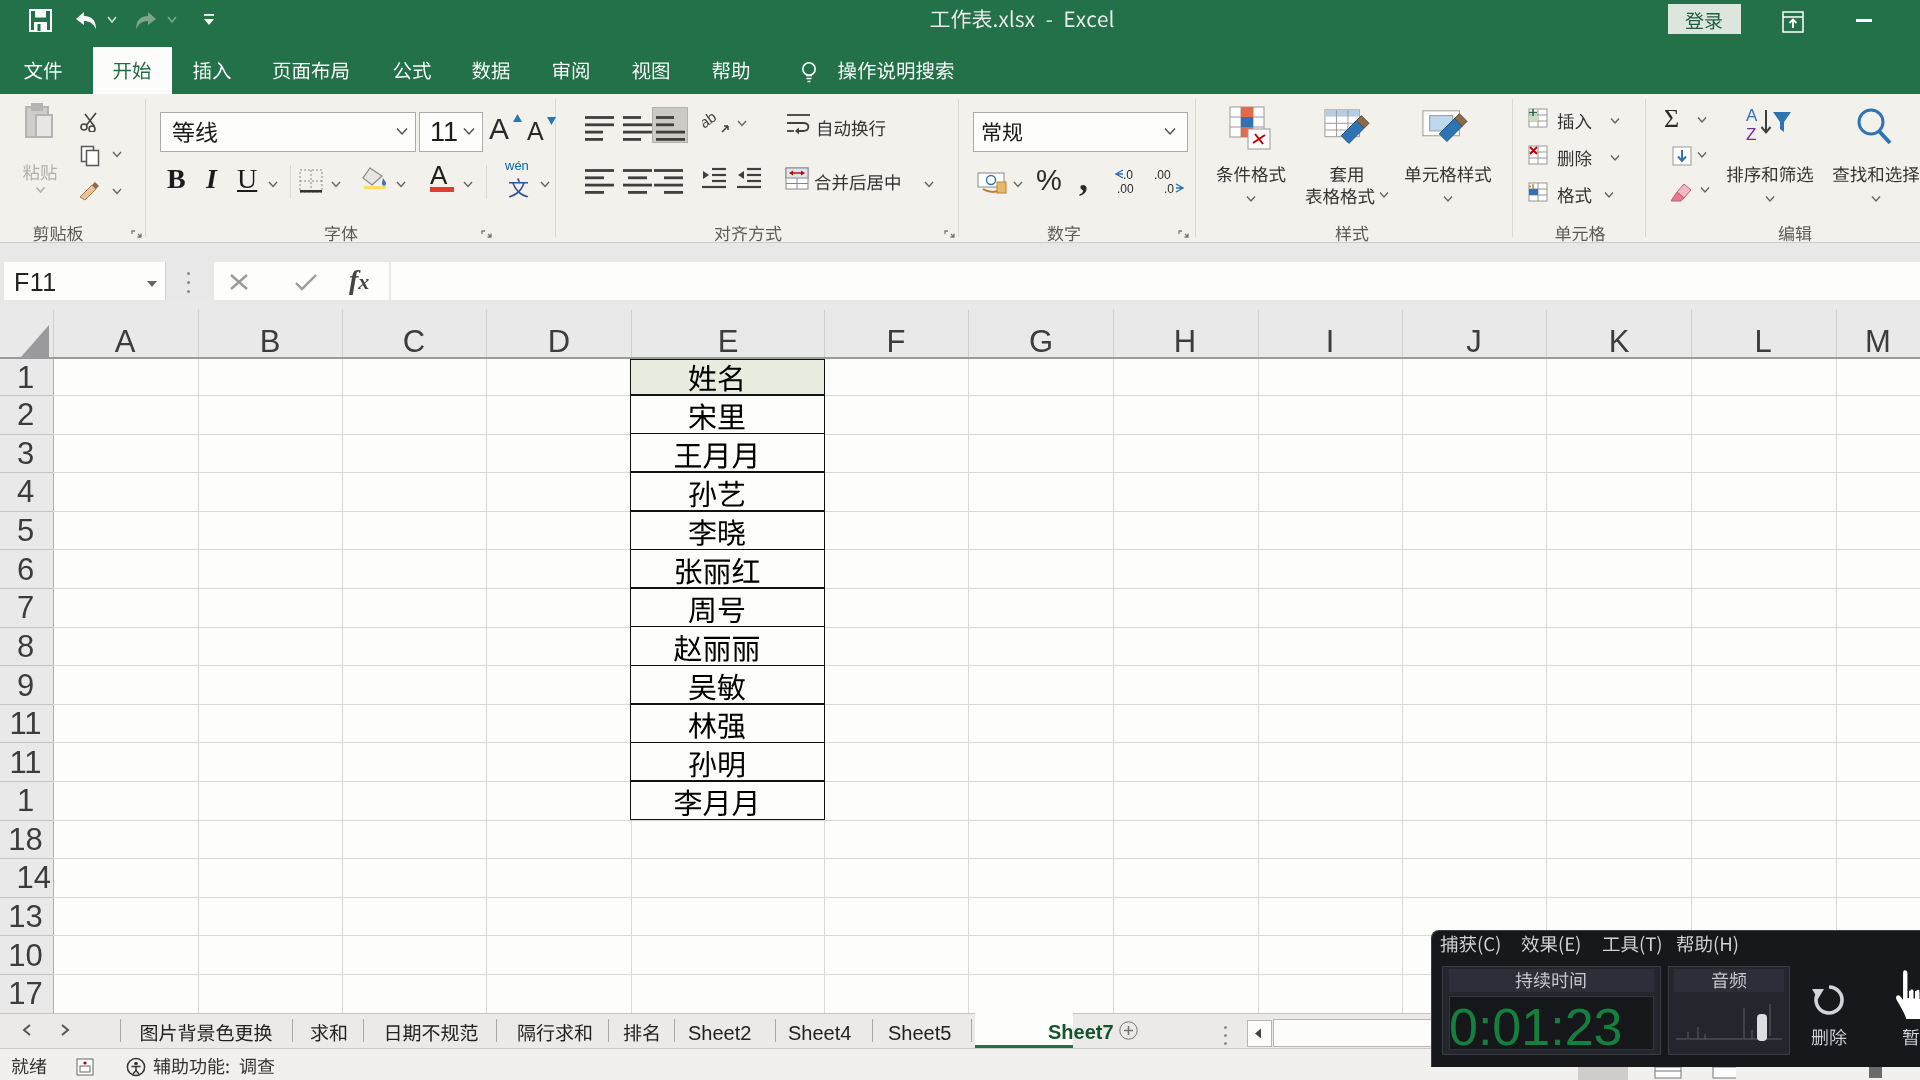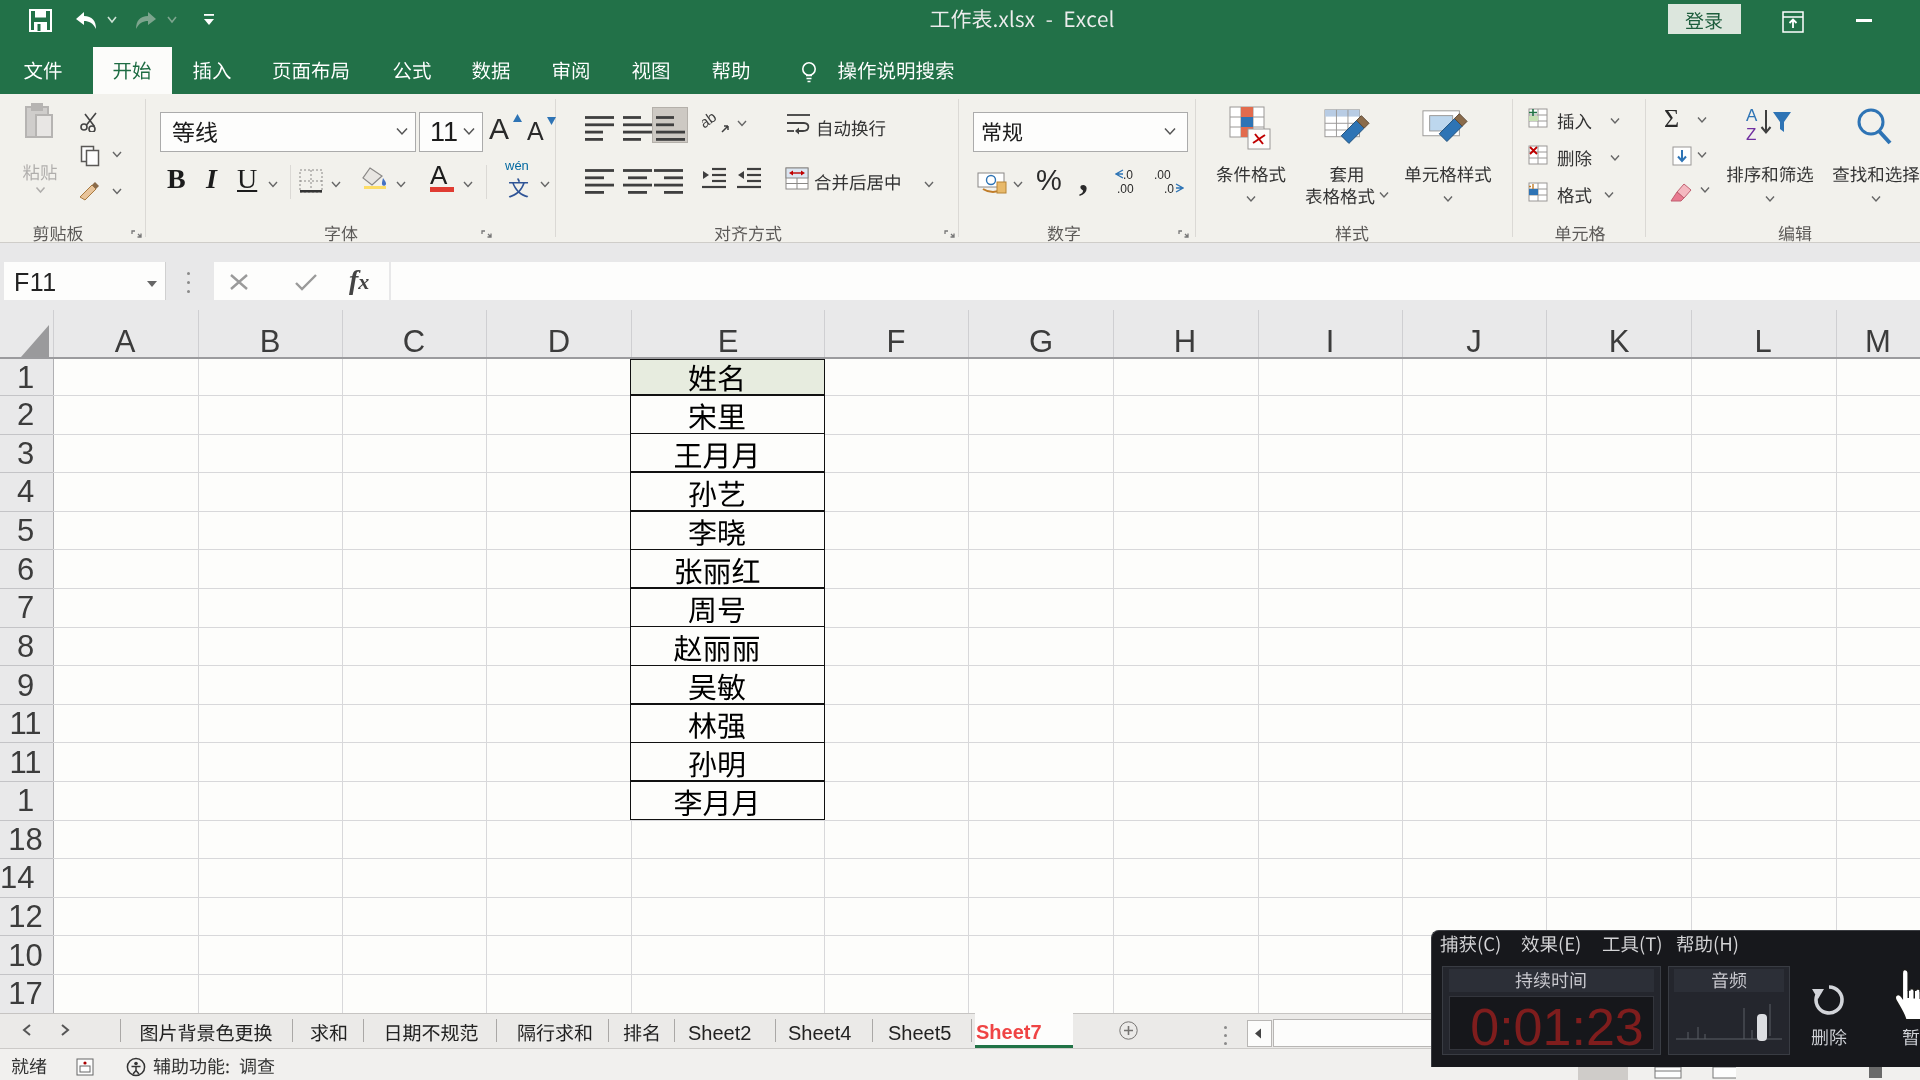--- a/index.html
+++ b/index.html
@@ -491,22 +491,22 @@
 <div style="position:absolute;left:0px;top:474px;width:51px;text-align:center;font:31px 'Liberation Sans',sans-serif;color:#3c3c3c">4</div>
 <div style="position:absolute;left:0px;top:513px;width:51px;text-align:center;font:31px 'Liberation Sans',sans-serif;color:#3c3c3c">5</div>
 <div style="position:absolute;left:0px;top:552px;width:51px;text-align:center;font:31px 'Liberation Sans',sans-serif;color:#3c3c3c">6</div>
 <div style="position:absolute;left:0px;top:590px;width:51px;text-align:center;font:31px 'Liberation Sans',sans-serif;color:#3c3c3c">7</div>
 <div style="position:absolute;left:0px;top:629px;width:51px;text-align:center;font:31px 'Liberation Sans',sans-serif;color:#3c3c3c">8</div>
 <div style="position:absolute;left:0px;top:668px;width:51px;text-align:center;font:31px 'Liberation Sans',sans-serif;color:#3c3c3c">9</div>
 <div style="position:absolute;left:0px;top:706px;width:51px;text-align:center;font:31px 'Liberation Sans',sans-serif;color:#3c3c3c">11</div>
 <div style="position:absolute;left:0px;top:745px;width:51px;text-align:center;font:31px 'Liberation Sans',sans-serif;color:#3c3c3c">11</div>
 <div style="position:absolute;left:0px;top:783px;width:51px;text-align:center;font:31px 'Liberation Sans',sans-serif;color:#3c3c3c">1</div>
 <div style="position:absolute;left:0px;top:822px;width:51px;text-align:center;font:31px 'Liberation Sans',sans-serif;color:#3c3c3c">18</div>
-<div style="position:absolute;left:0px;top:860px;width:51px;text-align:left;font:31px 'Liberation Sans',sans-serif;color:#3c3c3c">14</div>
-<div style="position:absolute;left:0px;top:899px;width:51px;text-align:center;font:31px 'Liberation Sans',sans-serif;color:#3c3c3c">12</div>
+<div style="position:absolute;left:0px;top:860px;width:51px;text-align:right;font:31px 'Liberation Sans',sans-serif;color:#3c3c3c">14</div>
+<div style="position:absolute;left:0px;top:899px;width:51px;text-align:center;font:31px 'Liberation Sans',sans-serif;color:#3c3c3c">13</div>
 <div style="position:absolute;left:0px;top:938px;width:51px;text-align:center;font:31px 'Liberation Sans',sans-serif;color:#3c3c3c">10</div>
 <div style="position:absolute;left:0px;top:976px;width:51px;text-align:center;font:31px 'Liberation Sans',sans-serif;color:#3c3c3c">17</div>
 <div style="position:absolute;left:630px;top:358.5px;width:195px;height:461.1px;background:#fdfdfb;border:1.5px solid #111;box-sizing:border-box"></div>
 <div style="position:absolute;left:631px;top:360.0px;width:193px;height:35.0px;background:#e7ecdf"></div>
 <div style="position:absolute;left:630px;top:394.2px;width:195px;height:1.5px;background:#111"></div>
 <div style="position:absolute;left:630px;top:432.9px;width:195px;height:1.5px;background:#111"></div>
 <div style="position:absolute;left:630px;top:471.4px;width:195px;height:1.5px;background:#111"></div>
 <div style="position:absolute;left:630px;top:510.1px;width:195px;height:1.5px;background:#111"></div>
 <div style="position:absolute;left:630px;top:548.6px;width:195px;height:1.5px;background:#111"></div>
 <div style="position:absolute;left:630px;top:587.2px;width:195px;height:1.5px;background:#111"></div>
@@ -528,21 +528,21 @@
 <div style="position:absolute;left:496px;top:1019px;width:1px;height:23px;background:#aaa8a6"></div>
 <div style="position:absolute;left:608px;top:1019px;width:1px;height:23px;background:#aaa8a6"></div>
 <div style="position:absolute;left:674px;top:1019px;width:1px;height:23px;background:#aaa8a6"></div>
 <div style="position:absolute;left:775px;top:1019px;width:1px;height:23px;background:#aaa8a6"></div>
 <div style="position:absolute;left:872px;top:1019px;width:1px;height:23px;background:#aaa8a6"></div>
 <div style="position:absolute;left:971px;top:1019px;width:1px;height:23px;background:#aaa8a6"></div>
 <div style="position:absolute;left:688px;top:1022px;font:20px 'Liberation Sans',sans-serif;color:#222">Sheet2</div>
 <div style="position:absolute;left:788px;top:1022px;font:20px 'Liberation Sans',sans-serif;color:#222">Sheet4</div>
 <div style="position:absolute;left:888px;top:1022px;font:20px 'Liberation Sans',sans-serif;color:#222">Sheet5</div>
 <div style="position:absolute;left:975px;top:1013px;width:98px;height:35px;background:#fdfdfc;border-bottom:3px solid #217346;box-sizing:border-box"></div>
-<div style="position:absolute;left:976px;top:1021px;font:bold 20px 'Liberation Sans',sans-serif;color:#ef4444">Sheet7</div>
+<div style="position:absolute;left:1048px;top:1021px;font:bold 20px 'Liberation Sans',sans-serif;color:#14532d">Sheet7</div>
 <svg style="position:absolute;left:1119px;top:1021px" width="19" height="19" viewBox="0 0 19 19">
     <circle cx="9.5" cy="9.5" r="8.7" fill="none" stroke="#767472"></circle>
     <path d="M9.5 5 L9.5 14 M5 9.5 L14 9.5" stroke="#767472" stroke-width="1.6"></path>
   </svg>
 <div style="position:absolute;left:1224px;top:1026px;width:3px;height:3px;background:#8a8a8a;border-radius:50%"></div>
 <div style="position:absolute;left:1224px;top:1034px;width:3px;height:3px;background:#8a8a8a;border-radius:50%"></div>
 <div style="position:absolute;left:1224px;top:1042px;width:3px;height:3px;background:#8a8a8a;border-radius:50%"></div>
 <div style="position:absolute;left:1247px;top:1020px;width:25px;height:27px;background:#fcfcfb;border:1px solid #b8b6b4;box-sizing:border-box"></div>
 <svg style="position:absolute;left:1253px;top:1027px" width="10" height="13" viewBox="0 0 10 13">
     <path d="M8 1.5 L2 6.5 L8 11.5 Z" fill="#444"></path>
@@ -565,21 +565,21 @@
     <line x1="1" y1="4" x2="27" y2="4" stroke="#777"></line>
   </svg>
 <svg style="position:absolute;left:1712px;top:1067px" width="24" height="12" viewBox="0 0 24 12">
     <rect x="1" y="0" width="26" height="11" fill="#fdfdfd" stroke="#777"></rect>
   </svg>
 <div style="position:absolute;left:1869px;top:1066px;width:13px;height:12px;background:#6a6a6a"></div>
 <div style="position:absolute;left:1431px;top:930px;width:489px;height:137px;background:#17181c;border-radius:8px 0 0 0;border-left:1px solid #3c3e43;border-top:1px solid #3c3e43;box-sizing:border-box"></div>
 <div style="position:absolute;left:1442px;top:966px;width:219px;height:89px;background:#24262d;border:1px solid #393c43;box-sizing:border-box"></div>
 <div style="position:absolute;left:1449px;top:969px;width:205px;height:23px;background:#2c2f37"></div>
 <div style="position:absolute;left:1449px;top:996px;width:205px;height:54px;background:#16171b;border:1px solid #33353c;box-sizing:border-box"></div>
-<div style="position:absolute;left:1449px;top:997px;width:216px;text-align:center;font:52px 'Liberation Sans',sans-serif;color:#7f1d1d;letter-spacing:0px">0:01:23</div>
+<div style="position:absolute;left:1449px;top:997px;width:216px;font:52px 'Liberation Sans',sans-serif;color:#15803d;letter-spacing:0px">0:01:23</div>
 <div style="position:absolute;left:1668px;top:966px;width:122px;height:89px;background:#24262d;border:1px solid #393c43;box-sizing:border-box"></div>
 <div style="position:absolute;left:1674px;top:969px;width:110px;height:23px;background:#2c2f37"></div>
 <svg style="position:absolute;left:1674px;top:996px" width="112" height="55" viewBox="0 0 112 55">
     <g stroke="#5a5e66" stroke-width="1">
 <line x1="2" y1="43" x2="108" y2="43"></line>
 <line x1="14" y1="43" x2="14" y2="36"></line>
       <line x1="24" y1="43" x2="24" y2="31"></line>
       <line x1="31" y1="43" x2="31" y2="38"></line>
 <line x1="70" y1="43" x2="70" y2="12"></line>
       <line x1="78" y1="43" x2="78" y2="34"></line>

